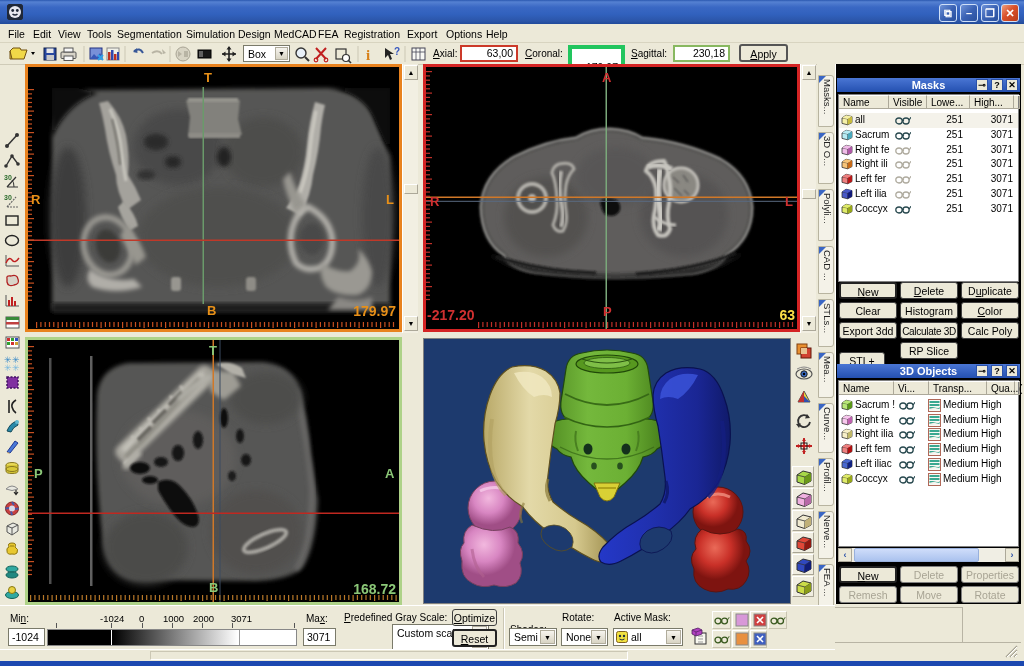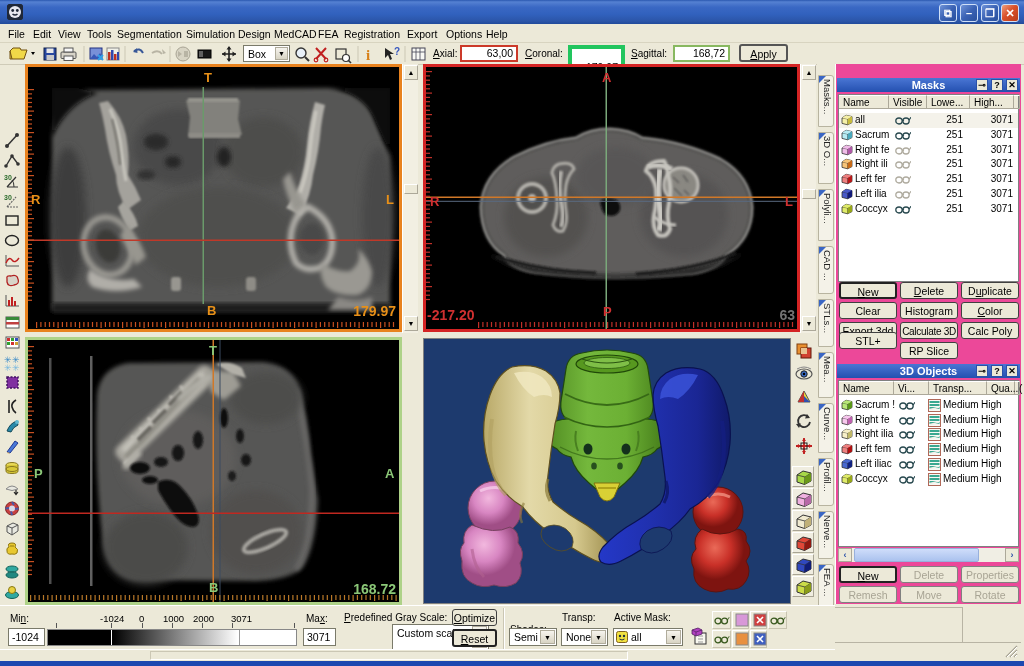--- a/index.html
+++ b/index.html
@@ -36,21 +36,21 @@
 .sthumb { position:absolute; left:1px; width:14px; height:10px; background:#ece9d8; border:1px solid #aca899; border-top-color:#fff; border-left-color:#fff;}
 
 .vlab { position:absolute; font-weight:bold; font-size:13px; }
 .vval { position:absolute; font-weight:bold; font-size:14px; }
 
 #tabs { left:817px; top:64px; width:18px; height:602px; background:#ece9d8; }
 .vtab { position:absolute; left:1px; width:16px; background:#f4f2e8; border:1px solid #b8b4a0; border-radius:0 3px 3px 0;
   writing-mode:vertical-rl; font-size:9.5px; color:#222; padding-top:3px; text-align:left;}
 .vtab::before { content:""; position:absolute; top:0; left:0; border-left:7px solid #3a66c4; border-bottom:7px solid transparent; }
 
-#rpanel { left:835px; top:64px; width:186px; height:602px; background:#ec4899; border-left:1px solid #fff; }
+#rpanel { left:835px; top:64px; width:186px; height:602px; background:#000000; border-left:1px solid #fff; }
 .phead { position:absolute; left:1px; width:183px; height:14px; background:linear-gradient(180deg,#4a76d4,#2450b0); color:#fff; font-weight:bold; font-size:11px; text-align:center; line-height:14px; }
 .phbtn { position:absolute; top:1px; width:12px; height:12px; background:#ece9d8; border:1px solid #2a50a8; color:#000; font-size:9px; line-height:10px; text-align:center; font-weight:bold;}
 .grid  { position:absolute; left:2px; width:181px; background:#fff; border:1px solid #808080; }
 .ghead { position:absolute; top:0; left:0; right:0; height:14px; background:#ece9d8; }
 .ghead div { position:absolute; top:0; height:14px; border-right:1px solid #aca899; border-bottom:1px solid #aca899; border-top:1px solid #fff; padding:1px 0 0 4px; }
 .grow { position:absolute; left:0; height:15px; width:100%; }
 .grow .nm { position:absolute; left:16px; top:1px; width:40px; overflow:hidden; white-space:nowrap; }
 .cube { position:absolute; left:2px; top:1px; width:12px; height:12px; }
 .glasses { position:absolute; left:56px; top:2px; width:16px; height:10px; }
 .num1 { position:absolute; left:84px; width:40px; text-align:right; top:1px;}
@@ -166,21 +166,21 @@
 
 <div class="ddown" style="left:243px; top:2px; width:47px; height:17px;">
       <span style="position:absolute; left:4px; top:2px;">Box</span>
       <div class="darr" style="width:13px; line-height:12px;">▼</div>
     </div>
 <span class="ulbl" style="position:absolute; left:433px; top:5px;"><b>A</b>xial:</span>
 <div class="inp" style="left:460px; top:2px; width:58px; height:17px; border:2px solid #cc3a2a; text-align:right; padding:0 3px;">63,00</div>
 <span class="ulbl" style="position:absolute; left:525px; top:5px;"><b>C</b>oronal:</span>
 <div class="inp" style="left:568px; top:2px; width:57px; height:17px; border:4px solid #22c55e; text-align:right; padding:12px 3px;">179,97</div>
 <span class="ulbl" style="position:absolute; left:631px; top:5px;"><b>S</b>agittal:</span>
-<div class="inp" style="left:673px; top:2px; width:57px; height:17px; border:2px solid #88b860; text-align:right; padding:0 3px;">168,72</div>
+<div class="inp" style="left:673px; top:2px; width:57px; height:17px; border:2px solid #88b860; text-align:right; padding:0 3px;">230,18</div>
 <div class="btn" style="left:739px; top:1px; width:49px; height:18px; border:2px solid #555;"><span class="ulbl"><b>A</b>pply</span></div>
 </div>
 
 <div id="lstrip" class="abs">
     <svg style="position:absolute;left:3px;top:66px;" width="19" height="19" viewBox="0 0 19 19">
       <line x1="4" y1="15" x2="14" y2="4" stroke="#333" stroke-width="1.5"></line>
       <circle cx="4" cy="15" r="2" fill="#333"></circle>
       <circle cx="14" cy="4" r="2" fill="#333"></circle>
     </svg>
     <svg style="position:absolute;left:3px;top:86px;" width="19" height="19" viewBox="0 0 19 19">
@@ -675,21 +675,21 @@
         <rect x="357.3" y="255" width="1.2" height="5" fill="#c03028"></rect>
         <rect x="361.6" y="255" width="1.2" height="5" fill="#c03028"></rect>
         <rect x="365.9" y="255" width="1.2" height="5" fill="#c03028"></rect>
       </g>
     </svg>
 <div class="vlab" style="left:176px; top:3px; color:#d03030;">A</div>
 <div class="vlab" style="left:4px; top:127px; color:#d03030;">R</div>
 <div class="vlab" style="left:359px; top:127px; color:#d03030;">L</div>
 <div class="vlab" style="left:177px; top:237px; color:#d03030;">P</div>
 <div class="vval" style="left:1px; top:240px; color:#d03030;">-217.20</div>
-<div class="vval" style="right:2px; top:240px; color:#737373;text-align:right;">63</div>
+<div class="vval" style="right:2px; top:240px; color:#fde047;text-align:right;">63</div>
   </div>
 <div id="sbTR" class="sbar abs" style="left:800px; top:64px; height:269px;">
   <div class="sbtn" style="top:1px;">▲</div>
     <div class="sthumb" style="top:125px;"></div>
     <div class="sbtn" style="top:252px;">▼</div>
 </div>
 <div id="vpBL" class="vp">
     <svg width="371" height="262" viewBox="0 0 371 262" style="position:absolute;left:0;top:0;">
 <rect width="371" height="262" fill="#000"></rect>
 <rect x="21" y="18" width="2.5" height="226" fill="#4e4e4e"></rect>
@@ -1190,21 +1190,21 @@
   <div id="mbtns">
       <div class="btn def" style="left:3px; top:218px; width:58px; height:17px;"><span class="ulbl"><b>N</b>ew</span></div>
 <div class="btn " style="left:64px; top:218px; width:58px; height:17px;"><span class="ulbl"><b>D</b>elete</span></div>
 <div class="btn " style="left:125px; top:218px; width:58px; height:17px;"><span class="ulbl">D<b>u</b>plicate</span></div>
 <div class="btn " style="left:3px; top:238px; width:58px; height:17px;"><span class="ulbl">Clear</span></div>
 <div class="btn " style="left:64px; top:238px; width:58px; height:17px;"><span class="ulbl">Histogram</span></div>
 <div class="btn " style="left:125px; top:238px; width:58px; height:17px;"><span class="ulbl"><b>C</b>olor</span></div>
 <div class="btn " style="left:3px; top:258px; width:58px; height:17px;"><span class="ulbl" style="font-size:10.5px;">Export 3dd</span></div>
 <div class="btn " style="left:64px; top:258px; width:58px; height:17px;"><span class="ulbl" style="font-size:10px; letter-spacing:-0.3px;">Calculate 3D</span></div>
 <div class="btn " style="left:125px; top:258px; width:58px; height:17px;"><span class="ulbl">Calc Poly</span></div>
-<div class="btn " style="left:3px; top:268px; width:58px; height:17px;"><span class="ulbl">STL+</span></div>
+<div class="btn " style="left:3px; top:288px; width:46px; height:17px;"><span class="ulbl">STL+</span></div>
 <div class="btn " style="left:64px; top:278px; width:58px; height:17px;"><span class="ulbl">RP Slice</span></div>
     </div>
 
   <div class="phead" style="top:300px;">3D Objects
     <div class="phbtn" style="right:32px;">⊸</div><div class="phbtn" style="right:17px;">?</div><div class="phbtn" style="right:2px;">✕</div>
   </div>
   <div class="grid" style="top:316px; height:167px;">
     <div class="ghead">
       <div style="left:0; width:55px;">Name</div>
         <div style="left:55px; width:35px;">Vi...</div>
@@ -1408,21 +1408,21 @@
       <div class="darr">▼</div>
     </div>
   <div class="btn" style="left:452px; top:3px; width:45px; height:17px;"><span class="ulbl"><b>O</b>ptimize</span></div>
   <div class="btn def" style="left:452px; top:23px; width:45px; height:18px;"><span class="ulbl"><b>R</b>eset</span></div>
   <div style="position:absolute; left:503px; top:2px; width:2px; height:42px; border-left:1px solid #cbc7b4; border-right:1px solid #fff;"></div>
   <span class="ulbl" style="position:absolute; left:510px; top:6px;margin-top:12px;"><b>S</b>hades:</span>
   <div class="ddown" style="left:509px; top:22px; width:48px; height:18px;">
       <span style="position:absolute; left:4px; top:2px;">Semi</span>
       <div class="darr">▼</div>
     </div>
-  <span class="ulbl" style="position:absolute; left:562px; top:6px;">Transp:</span>
+  <span class="ulbl" style="position:absolute; left:562px; top:6px;">Rotate:</span>
   <div class="ddown" style="left:561px; top:22px; width:47px; height:18px;">
       <span style="position:absolute; left:4px; top:2px;">None</span>
       <div class="darr">▼</div>
     </div>
   <span class="ulbl" style="position:absolute; left:614px; top:6px;">Active Mask:</span>
   <div class="ddown" style="left:613px; top:22px; width:70px; height:18px;">
     <svg style="position:absolute; left:2px; top:2px;" width="12" height="12" viewBox="0 0 12 12">
         <rect x="0.5" y="0.5" width="11" height="11" rx="2" fill="#f0e040" stroke="#806020"></rect>
         <circle cx="4" cy="5" r="1.2" fill="#203040"></circle>
         <circle cx="8" cy="5" r="1.2" fill="#203040"></circle>

